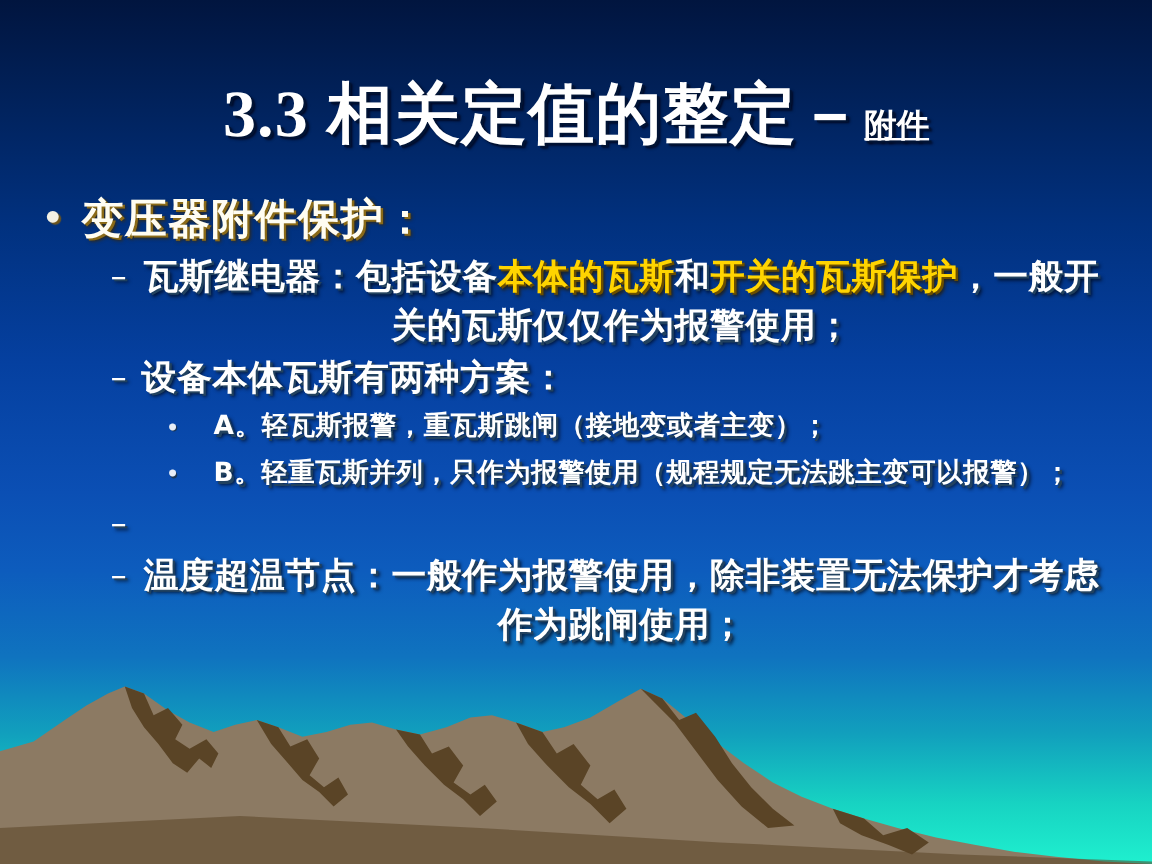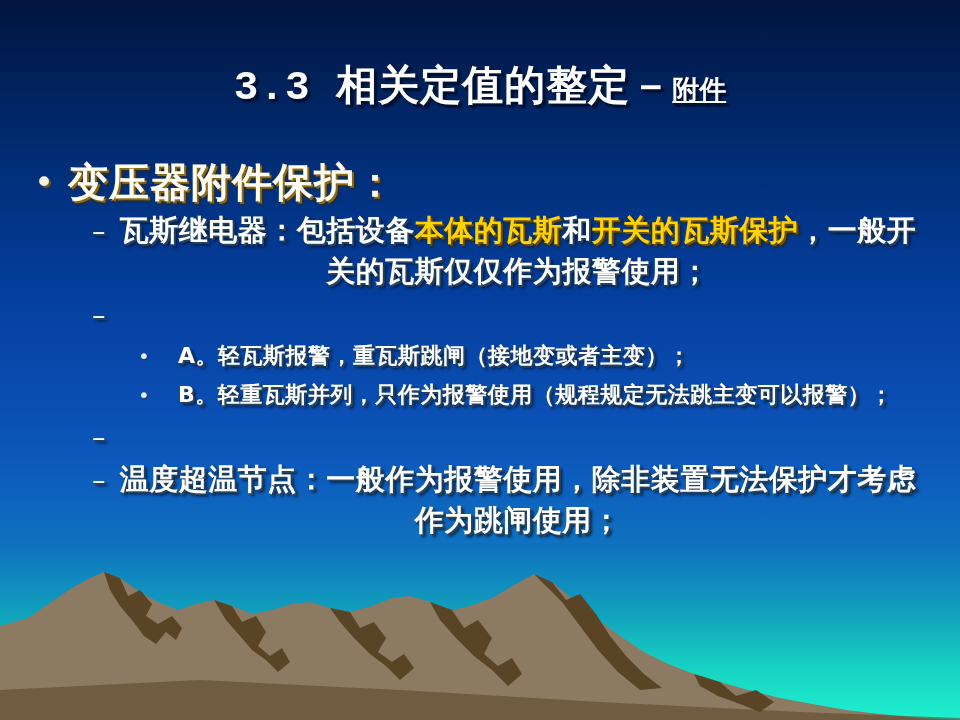--- a/index.html
+++ b/index.html
@@ -40,25 +40,25 @@
   .title-block {
     position: absolute;
     top: 58px;
     left: 0;
     width: 960px;
     text-align: center;
   }
   .title-main {
     display: inline;
     color: #ffffff;
-    font-size: 41px;
+    font-size: 55px;
     font-weight: bold;
     letter-spacing: 1px;
     text-shadow: 2px 2px 0 #001334, 3px 3px 2px rgba(0,0,20,.8);
-    font-family: Liberation Mono, monospace;
+    font-family: Liberation Serif, serif;
   }
   .title-sub {
     display: inline;
     color: #ffffff;
     font-size: 27px;
     font-weight: bold;
     text-shadow: 2px 2px 0 #001334, 3px 3px 2px rgba(0,0,20,.8);
     text-decoration: underline;
   }
 
@@ -79,26 +79,25 @@
     color: #f4f1e4;
     font-size: 34px;
     line-height: 44px;
     width: 34px;
     flex: 0 0 34px;
     text-align: left;
     text-shadow: 2px 2px 1px rgba(120,90,20,.95);
   }
   .lvl1 .txt {
     color: #fffdf2;
-    font-size: 40px;
+    font-size: 35px;
     font-weight: bold;
     line-height: 46px;
     letter-spacing: 1px;
     text-shadow: 2px 2px 0 #8a6a18, 3px 3px 3px rgba(60,40,0,.85);
-    font-family: Liberation Serif, serif;
   }
 
   .lvl2 {
     display: flex;
     align-items: flex-start;
     margin: 2px 0 2px 58px;
   }
   .lvl2 .marker {
     color: #ffffff;
     font-size: 27px;
@@ -186,20 +185,21 @@
       <span class="txt">变压器附件保护：</span>
     </div>
 
     <div id="items-host">
         <div class="lvl2">
           <span class="marker">–</span>
           <span class="txt"><span>瓦斯继电器：包括设备</span><span class="hl">本体的瓦斯</span><span>和</span><span class="hl">开关的瓦斯保护</span><span>，一般开关的瓦斯仅仅作为报警使用；</span></span>
         </div>
         <div class="lvl2">
           <span class="marker">–</span>
+          <span class="txt"><span>设备本体瓦斯有两种方案：</span></span>
         </div>
         <div class="lvl3">
           <span class="marker">•</span>
           <span class="txt"><span> A。轻瓦斯报警，重瓦斯跳闸（接地变或者主变）；</span></span>
         </div>
         <div class="lvl3">
           <span class="marker">•</span>
           <span class="txt"><span> B。轻重瓦斯并列，只作为报警使用（规程规定无法跳主变可以报警）；</span></span>
         </div>
         <div class="lvl2">

